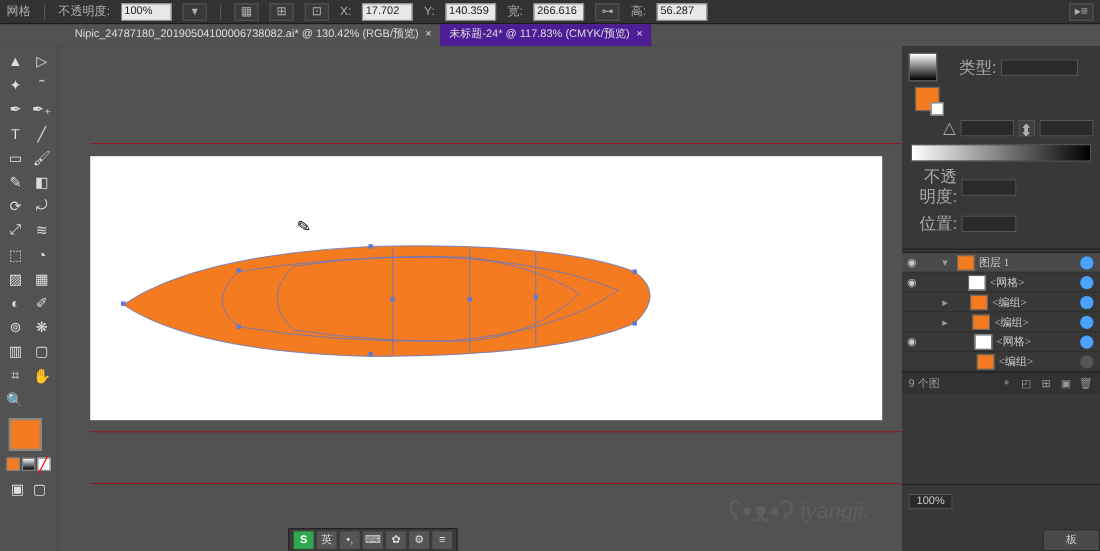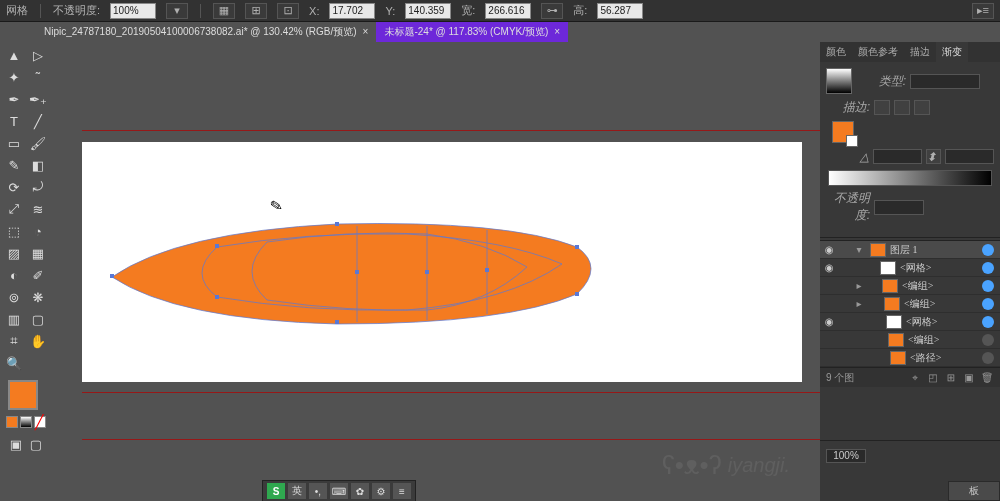--- a/index.html
+++ b/index.html
@@ -2,41 +2,41 @@
 <html><head>
 <meta charset="utf-8">
 <style>
 * { margin: 0; padding: 0; box-sizing: border-box; user-select: none; }
 body { width: 1000px; height: 501px; background: #323232; font-family: "Microsoft YaHei", sans-serif; font-size: 11px; color: #b0b0b0; overflow: hidden; }
 .topbar { height: 22px; background: #323232; display: flex; align-items: center; padding: 0 6px; gap: 10px; border-bottom: 1px solid #1a1a1a; }
 .topbar .tb-label { color: #b0b0b0; }
 .topbar input { width: 46px; height: 16px; background: #e8e8e8; border: 1px solid #888; color: #222; font-size: 10px; padding: 0 2px; }
 .topbar .iconbtn { width: 22px; height: 16px; background: #3a3a3a; border: 1px solid #555; display: inline-flex; align-items: center; justify-content: center; }
 .topbar .sep { width: 1px; height: 14px; background: #555; margin: 0 2px; }
-.tabbar { height: 20px; background: #525252; display: flex; align-items: center; padding-left: 36px; }
+.tabbar { height: 20px; background: #525252; display: flex; align-items: center; padding-left: 60px; }
 .tab { padding: 0 8px; height: 20px; line-height: 20px; color: #ddd; font-size: 10px; display: flex; align-items: center; gap: 6px; }
-.tab.active { background: #6d28d9; }
+.tab.active { background: #4c1d95; }
 .tab .close { font-size: 10px; cursor: pointer; }
 .main { display: flex; height: 459px; }
 .toolcol { width: 52px; background: #525252; display: flex; flex-wrap: wrap; align-content: flex-start; padding: 2px; gap: 0; }
 .tool { width: 24px; height: 22px; display: flex; align-items: center; justify-content: center; color: #ddd; font-size: 13px; cursor: pointer; }
 .swatch-fill { width: 30px; height: 30px; background: #f47b20; border: 2px solid #888; margin: 6px 0 0 6px; position: relative; }
 .swatch-row { display: flex; gap: 2px; margin: 6px 0 0 4px; }
 .miniswatch { width: 12px; height: 12px; border: 1px solid #888; }
 .bot-icons { display: flex; gap: 4px; margin: 8px 0 0 6px; }
 .canvas-area { flex: 1; background: #525252; position: relative; overflow: hidden; }
 .artboard { position: absolute; left: 30px; top: 100px; width: 720px; height: 240px; background: #fff; }
 .guideline { position: absolute; left: 30px; right: 0; height: 1px; background: #b30000; opacity: 0.7; }
 .carrot { position: absolute; left: 55px; top: 170px; width: 490px; height: 120px; }
 .eyedrop { position: absolute; left: 218px; top: 155px; font-size: 15px; color: #000; transform: rotate(-10deg); }
 .rightcol { width: 180px; background: #383838; display: flex; flex-direction: column; }
 .paneltabs { height: 20px; background: #323232; display: flex; align-items: center; font-size: 10px; }
 .ptab { padding: 0 6px; height: 20px; line-height: 20px; cursor: pointer; color: #aaa; }
 .ptab.active { background: #383838; color: #ddd; }
-.panel { padding: 6px; font-size: 12px; font-style: italic; }
+.panel { padding: 6px; font-size: 15px; }
 .prow { display: flex; align-items: center; gap: 4px; margin-bottom: 5px; }
 .prow label { width: 44px; text-align: right; color: #aaa; }
 .prow .fld { width: 50px; height: 15px; background: #2a2a2a; border: 1px solid #555; }
 .prow .btn { width: 16px; height: 15px; background: #404040; border: 1px solid #555; }
 .grad-preview { width: 26px; height: 26px; background: linear-gradient(to bottom, #fff, #000); border: 1px solid #666; margin-right: 6px; }
 .grad-bar { height: 16px; background: linear-gradient(to right, #fff, #000); margin: 6px 2px 4px; border: 1px solid #555; }
 .orange-sw { width: 22px; height: 22px; background: #f47b20; border: 1px solid #666; margin: 4px 0 0 6px; position: relative; }
 .orange-sw::after { content:""; position:absolute; right:-5px; bottom:-5px; width:10px; height:10px; background:#fff; border:1px solid #666; }
 .layer-panel { flex: 1; background: #383838; border-top: 1px solid #222; display: flex; flex-direction: column; }
 .layer-row { display: flex; align-items: center; height: 18px; font-size: 10px; border-bottom: 1px solid #2e2e2e; }
@@ -180,48 +180,40 @@
       <span class="k">英</span>
       <span class="k">•,</span>
       <span class="k">⌨</span>
       <span class="k">✿</span>
       <span class="k">⚙</span>
       <span class="k">≡</span>
     </div>
   </div>
 
   <div class="rightcol">
-    <div class="paneltabs">
-      <div class="ptab">颜色</div>
-      <div class="ptab">颜色参考</div>
-      <div class="ptab">描边</div>
-      <div class="ptab active">渐变</div>
-    </div>
     <div class="panel">
       <div class="prow">
         <div class="grad-preview"></div>
         <label>类型:</label>
         <div class="fld" style="width:70px"></div>
       </div>
-      <div class="prow">
-        <label>描边:</label>
-        <span class="btn"></span>
-        <span class="btn"></span>
-        <span class="btn"></span>
-      </div>
       <div class="orange-sw"></div>
       <div class="prow" style="margin-top:6px">
         <label>△</label>
         <div class="fld"></div>
         <span class="btn">⬍</span>
         <div class="fld"></div>
       </div>
       <div class="grad-bar"></div>
       <div class="prow">
         <label>不透明度:</label>
+        <div class="fld"></div>
+      </div>
+      <div class="prow">
+        <label>位置:</label>
         <div class="fld"></div>
       </div>
     </div>
 
     <div class="divider"></div>
 
 
     <div class="layer-panel">
       <div class="layer-row header">
         <span class="eye">◉</span>
@@ -268,29 +260,20 @@
             <span class="name">&lt;网格&gt;</span>
             <span class="sel on"></span>
           </div>
           <div class="layer-row">
             <span class="eye"></span>
             <span class="lock"></span>
             <span class="arrow"></span>
             <span style="width:18px"></span>
             <span class="thumb "></span>
             <span class="name">&lt;编组&gt;</span>
-            <span class="sel "></span>
-          </div>
-          <div class="layer-row">
-            <span class="eye"></span>
-            <span class="lock"></span>
-            <span class="arrow"></span>
-            <span style="width:20px"></span>
-            <span class="thumb "></span>
-            <span class="name">&lt;路径&gt;</span>
             <span class="sel "></span>
           </div>
         </div>
       <div class="layer-footer">
         <span>9 个图</span>
         <div class="icon-strip">
           <span>⌖</span>
           <span>◰</span>
           <span>⊞</span>
           <span>▣</span>

